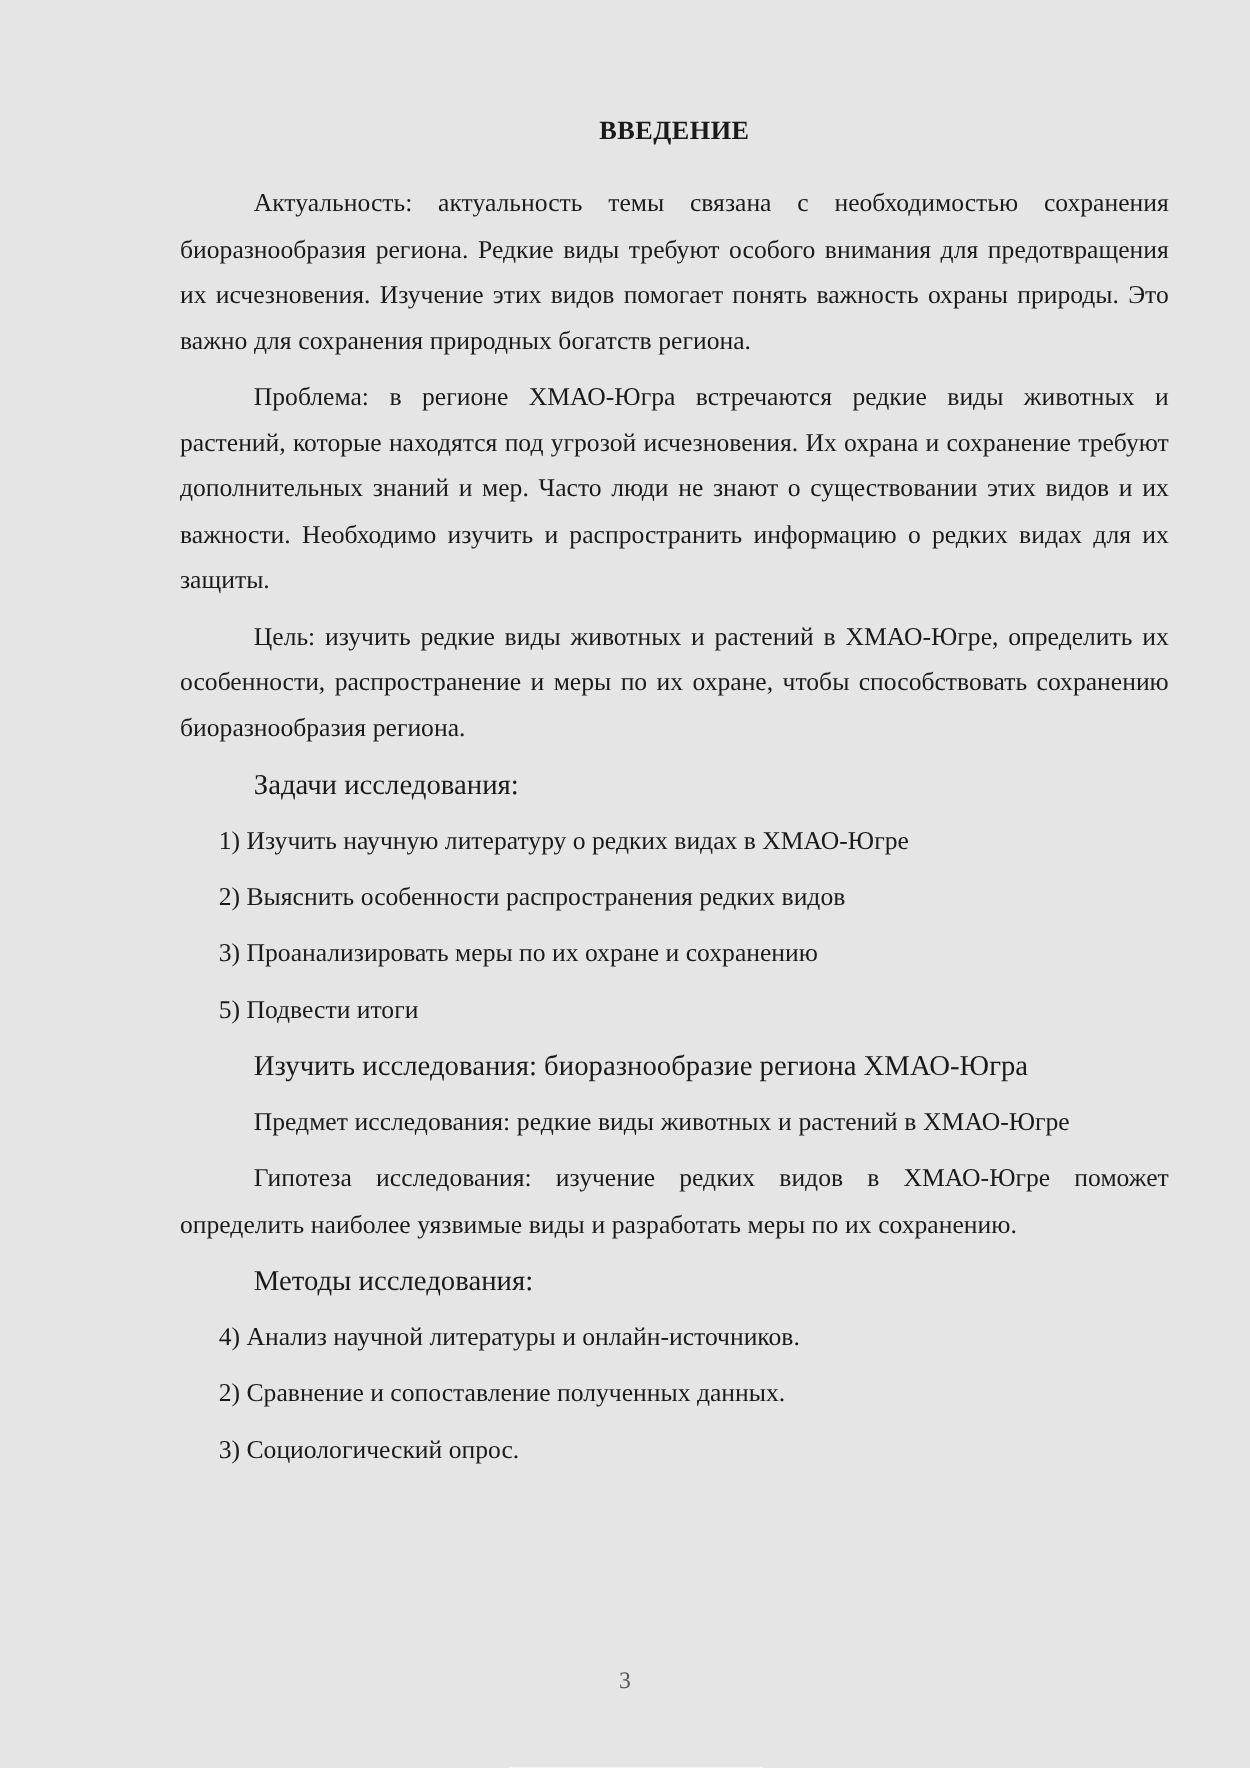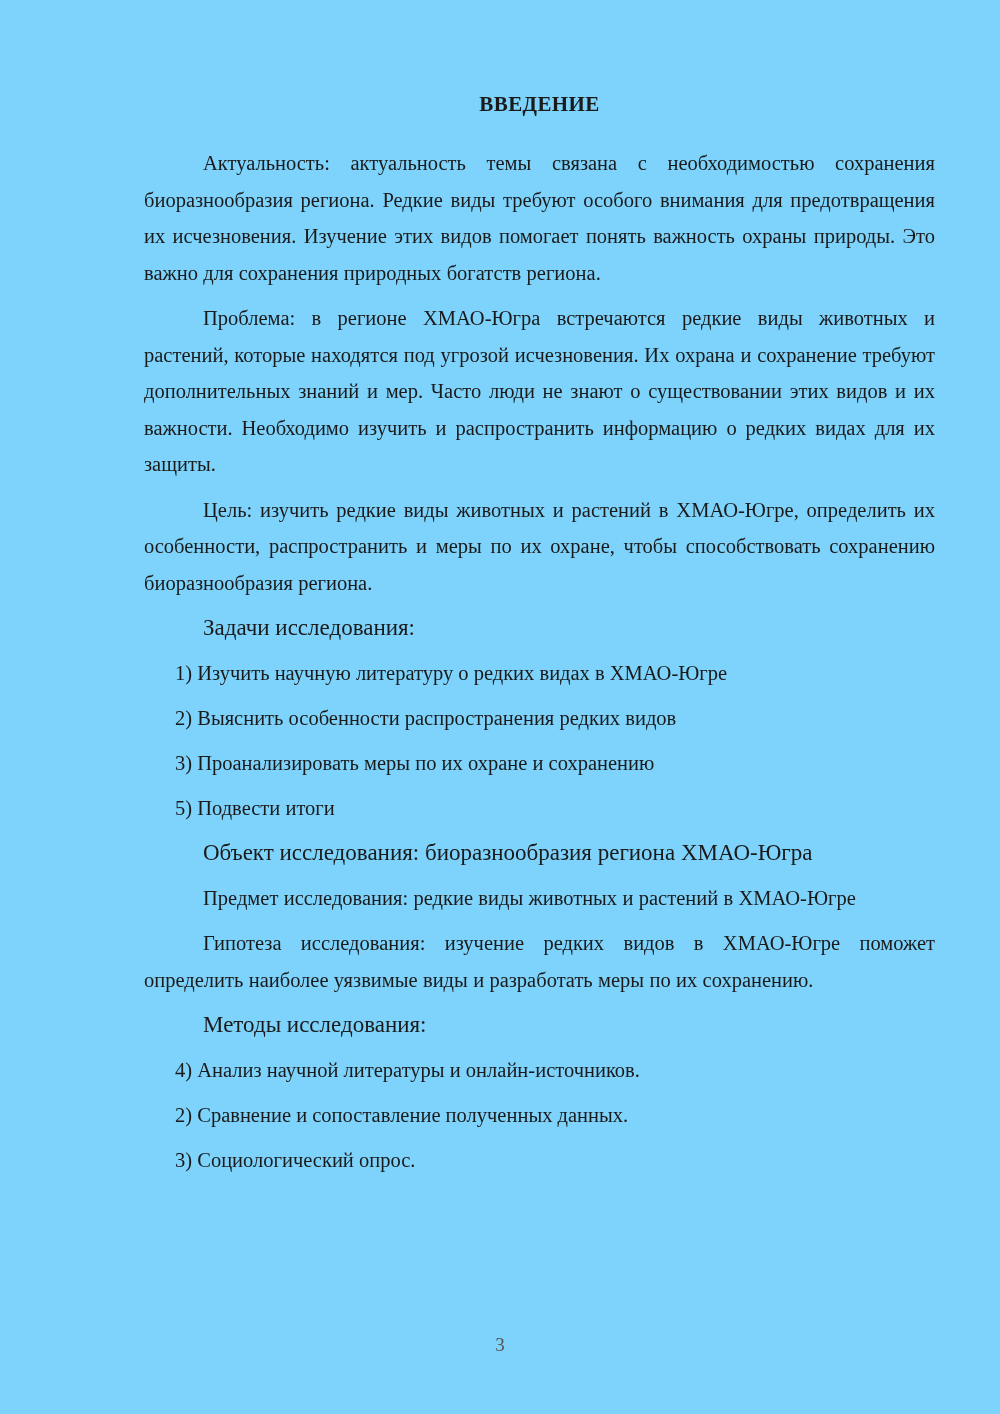--- a/index.html
+++ b/index.html
@@ -7,21 +7,21 @@
     margin: 0;
     padding: 0;
     background: #ffffff;
   }
 
   .page {
     position: relative;
     width: 1000px;
     height: 1414px;
     margin: 0 auto;
-    background: #7dd3fc;
+    background: #e5e5e5;
     box-sizing: border-box;
     font-family: "Liberation Serif", "DejaVu Serif", serif;
     color: #1a1a1a;
     overflow: hidden;
   }
 
   .content {
     position: absolute;
     left: 144px;
     right: 65px;
@@ -92,32 +92,32 @@
 <div class="page">
 
   <div class="content">
 
     <h1 class="doc-title">ВВЕДЕНИЕ</h1>
 
     <p class="para">Актуальность: актуальность темы связана с необходимостью сохранения биоразнообразия региона. Редкие виды требуют особого внимания для предотвращения их исчезновения. Изучение этих видов помогает понять важность охраны природы. Это важно для сохранения природных богатств региона.</p>
 
     <p class="para">Проблема: в регионе ХМАО-Югра встречаются редкие виды животных и растений, которые находятся под угрозой исчезновения. Их охрана и сохранение требуют дополнительных знаний и мер. Часто люди не знают о существовании этих видов и их важности. Необходимо изучить и распространить информацию о редких видах для их защиты.</p>
 
-    <p class="para">Цель: изучить редкие виды животных и растений в ХМАО-Югре, определить их особенности, распространить и меры по их охране, чтобы способствовать сохранению биоразнообразия региона.</p>
+    <p class="para">Цель: изучить редкие виды животных и растений в ХМАО-Югре, определить их особенности, распространение и меры по их охране, чтобы способствовать сохранению биоразнообразия региона.</p>
 
     <p class="subhead">Задачи исследования:</p>
 
     <ul class="num-list">
       <li class="num-item">1) Изучить научную литературу о редких видах в ХМАО-Югре</li>
       <li class="num-item">2) Выяснить особенности распространения редких видов</li>
       <li class="num-item">3) Проанализировать меры по их охране и сохранению</li>
       <li class="num-item">5) Подвести итоги</li>
     </ul>
 
-    <p class="subhead">Объект исследования: биоразнообразия региона ХМАО-Югра</p>
+    <p class="subhead">Изучить исследования: биоразнообразие региона ХМАО-Югра</p>
 
     <p class="para">Предмет исследования: редкие виды животных и растений в ХМАО-Югре</p>
 
     <p class="para">Гипотеза исследования: изучение редких видов в ХМАО-Югре поможет определить наиболее уязвимые виды и разработать меры по их сохранению.</p>
 
     <p class="subhead">Методы исследования:</p>
 
     <ul class="num-list">
       <li class="num-item">4) Анализ научной литературы и онлайн-источников.</li>
       <li class="num-item">2) Сравнение и сопоставление полученных данных.</li>

